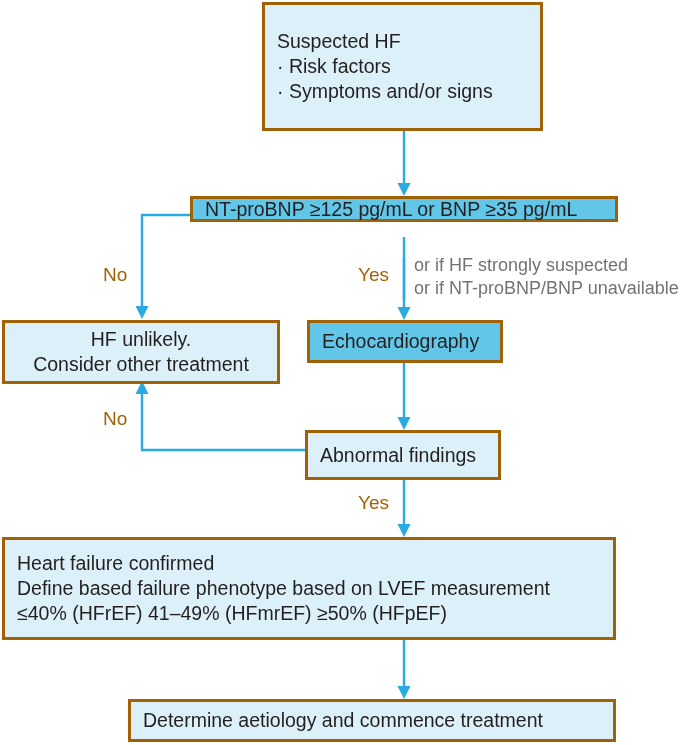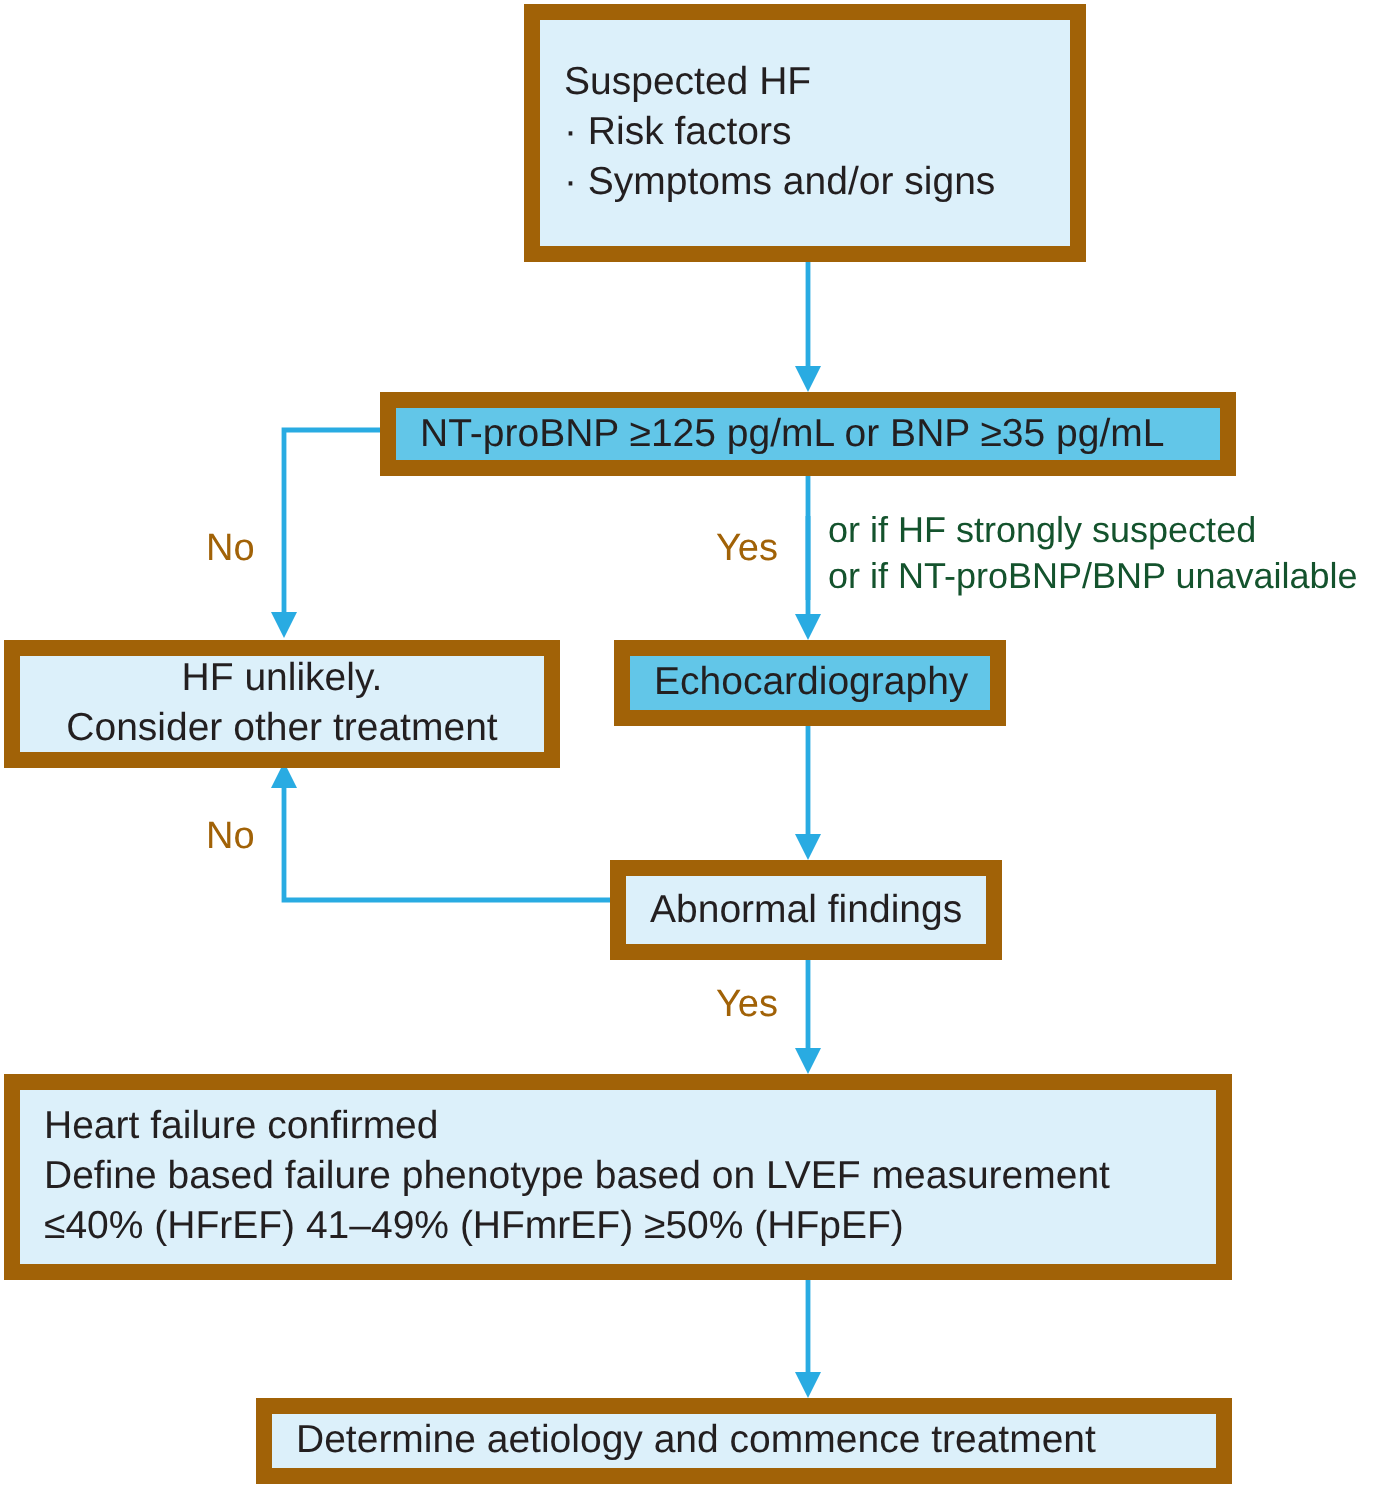--- a/index.html
+++ b/index.html
@@ -12,21 +12,21 @@
     width: 689px;
     height: 745px;
     background: #ffffff;
     font-family: "Liberation Sans", sans-serif;
     color: #231f20;
     overflow: hidden;
   }
   .box {
     position: absolute;
     box-sizing: border-box;
-    border: 8px solid #a16207;
+    border: 3px solid #a16207;
     display: flex;
     flex-direction: column;
     justify-content: center;
   }
   .box.light { background: #DCF0FA; }
   .box.medium { background: #62C6E8; }
   .box .line {
     font-size: 19.5px;
     line-height: 25px;
     white-space: pre;
@@ -37,21 +37,21 @@
     position: absolute;
     font-size: 19px;
     line-height: 22px;
     color: #a16207;
     white-space: pre;
   }
   .note {
     position: absolute;
     font-size: 18px;
     line-height: 23px;
-    color: #14532d;
+    color: #737373;
     white-space: pre;
   }
   svg.conn {
     position: absolute;
     left: 0;
     top: 0;
     width: 689px;
     height: 745px;
     pointer-events: none;
   }
@@ -88,21 +88,21 @@
     <line x1="404" y1="633" x2="404" y2="689"></line>
     <polygon points="404,699 397.5,686 410.5,686"></polygon>
   </svg>
 
   <div class="box light" style="left:262px; top:2px; width:281px; height:129px;">
     <div class="line">Suspected HF</div>
     <div class="line">· Risk factors</div>
     <div class="line">· Symptoms and/or signs</div>
   </div>
 
-  <div class="box medium" style="left:190px; top:196px; width:428px; height:42px;">
+  <div class="box medium" style="left:190px; top:196px; width:428px; height:26px;">
     <div class="line">NT-proBNP ≥125 pg/mL or BNP ≥35 pg/mL</div>
   </div>
 
   <div class="box light" style="left:2px; top:320px; width:278px; height:64px;text-align:center;">
     <div class="line">HF unlikely.</div>
     <div class="line">Consider other treatment</div>
   </div>
 
   <div class="box medium" style="left:307px; top:320px; width:196px; height:43px;">
     <div class="line">Echocardiography</div>

